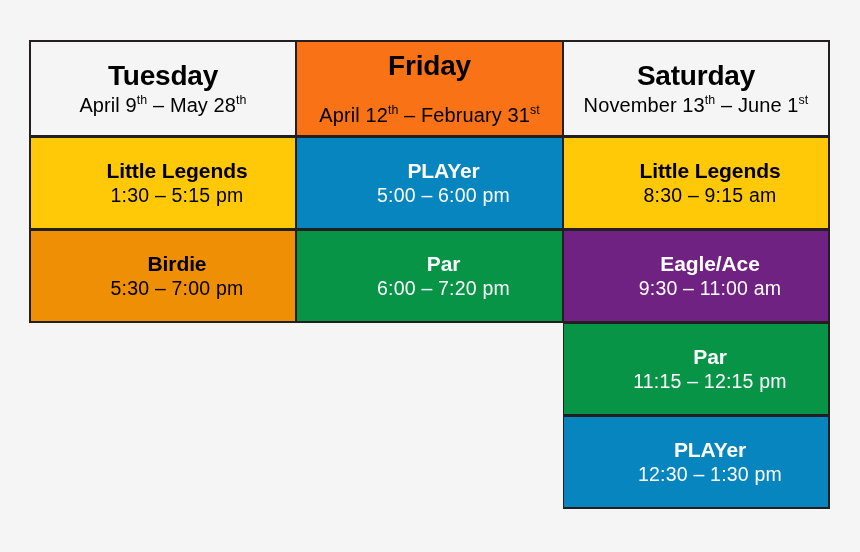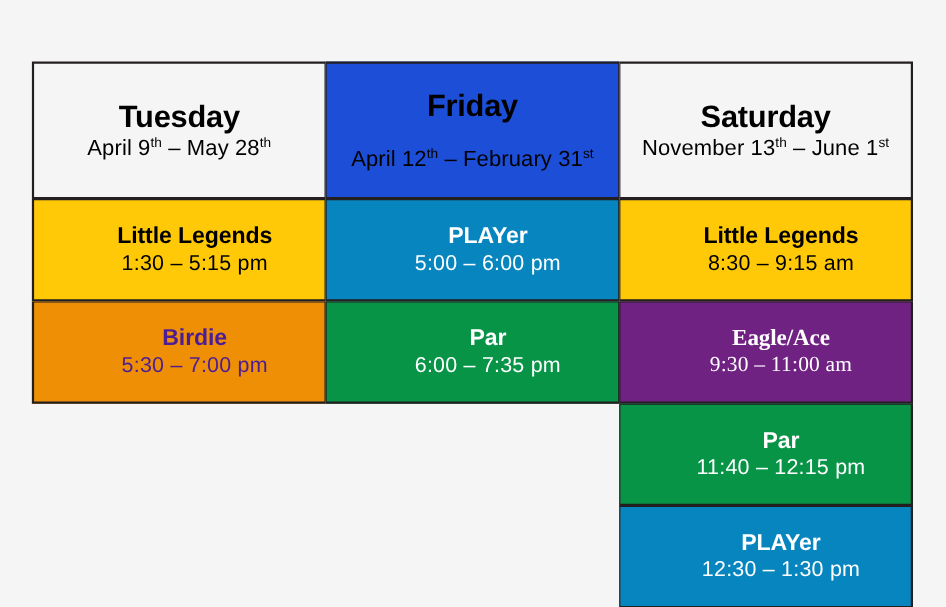--- a/index.html
+++ b/index.html
@@ -28,30 +28,29 @@
   .day-column {
     width: 267px;
     display: flex;
     flex-direction: column;
     box-sizing: border-box;
   }
 
   
   .header-cell {
     box-sizing: border-box;
-    height: 125px;
+    height: 97px;
     background: #f5f5f5;
     border: 2px solid #231f20;
     display: flex;
     flex-direction: column;
     align-items: center;
     justify-content: center;
     text-align: center;
     color: #000000;
-    margin-top: 16px;
   }
   .day-column + .day-column .header-cell { border-left-width: 1px; }
   .day-column:not(:last-child) .header-cell { border-right-width: 1px; }
 
   .day-name {
     font-size: 28px;
     font-weight: bold;
     letter-spacing: -0.2px;
     line-height: 1.05;
     margin-bottom: 3px;
@@ -107,54 +106,54 @@
 <div class="schedule-wrap" id="schedule-root">
     <div class="day-column">
       <div class="header-cell" style="background: rgb(245, 245, 245);">
         <div class="day-name">Tuesday</div>
         <div class="day-range"><span>April 9</span><sup>th</sup><span> – </span><span>May 28</span><sup>th</sup></div>
       </div>
       <div class="session-cell first-session" style="background: rgb(255, 201, 7); color: rgb(0, 0, 0); border-color: rgb(35, 31, 32);">
         <div class="session-name">Little Legends</div>
         <div class="session-time">1:30 – 5:15 pm</div>
       </div>
-      <div class="session-cell" style="background: rgb(238, 143, 6); color: #4c1d95; border-color: rgb(35, 31, 32);">
+      <div class="session-cell" style="background: rgb(238, 143, 6); color: #000000; border-color: rgb(35, 31, 32);">
         <div class="session-name">Birdie</div>
         <div class="session-time">5:30 – 7:00 pm</div>
       </div>
     </div>
     <div class="day-column">
-      <div class="header-cell" style="background: #1d4ed8; gap: 20px;">
+      <div class="header-cell" style="background: #f97316; gap: 20px;">
         <div class="day-name">Friday</div>
         <div class="day-range"><span>April 12</span><sup>th</sup><span> – </span><span>February 31</span><sup>st</sup></div>
       </div>
       <div class="session-cell first-session" style="background: rgb(7, 133, 190); color: rgb(255, 255, 255); border-color: rgb(35, 31, 32);">
         <div class="session-name">PLAYer</div>
         <div class="session-time">5:00 – 6:00 pm</div>
       </div>
       <div class="session-cell" style="background: rgb(7, 148, 71); color: rgb(255, 255, 255); border-color: rgb(35, 31, 32);">
         <div class="session-name">Par</div>
-        <div class="session-time">6:00 – 7:35 pm</div>
+        <div class="session-time">6:00 – 7:20 pm</div>
       </div>
     </div>
     <div class="day-column">
       <div class="header-cell" style="background: rgb(245, 245, 245); text-align: right;">
         <div class="day-name">Saturday</div>
         <div class="day-range"><span>November 13</span><sup>th</sup><span> – </span><span>June 1</span><sup>st</sup></div>
       </div>
       <div class="session-cell first-session" style="background: rgb(255, 201, 7); color: rgb(0, 0, 0); border-color: rgb(35, 31, 32);">
         <div class="session-name">Little Legends</div>
         <div class="session-time">8:30 – 9:15 am</div>
       </div>
-      <div class="session-cell" style="background: rgb(112, 34, 131); color: rgb(255, 255, 255); border-color: rgb(35, 31, 32); font-family: Liberation Serif, serif;">
+      <div class="session-cell" style="background: rgb(112, 34, 131); color: rgb(255, 255, 255); border-color: rgb(35, 31, 32);">
         <div class="session-name">Eagle/Ace</div>
         <div class="session-time">9:30 – 11:00 am</div>
       </div>
       <div class="session-cell" style="background: rgb(7, 148, 71); color: rgb(255, 255, 255); border-color: rgb(35, 31, 32);">
         <div class="session-name">Par</div>
-        <div class="session-time">11:40 – 12:15 pm</div>
+        <div class="session-time">11:15 – 12:15 pm</div>
       </div>
       <div class="session-cell" style="background: rgb(7, 133, 190); color: rgb(255, 255, 255); border-color: rgb(35, 31, 32);">
         <div class="session-name">PLAYer</div>
         <div class="session-time">12:30 – 1:30 pm</div>
       </div>
     </div>
   </div>
 
 </body></html>

